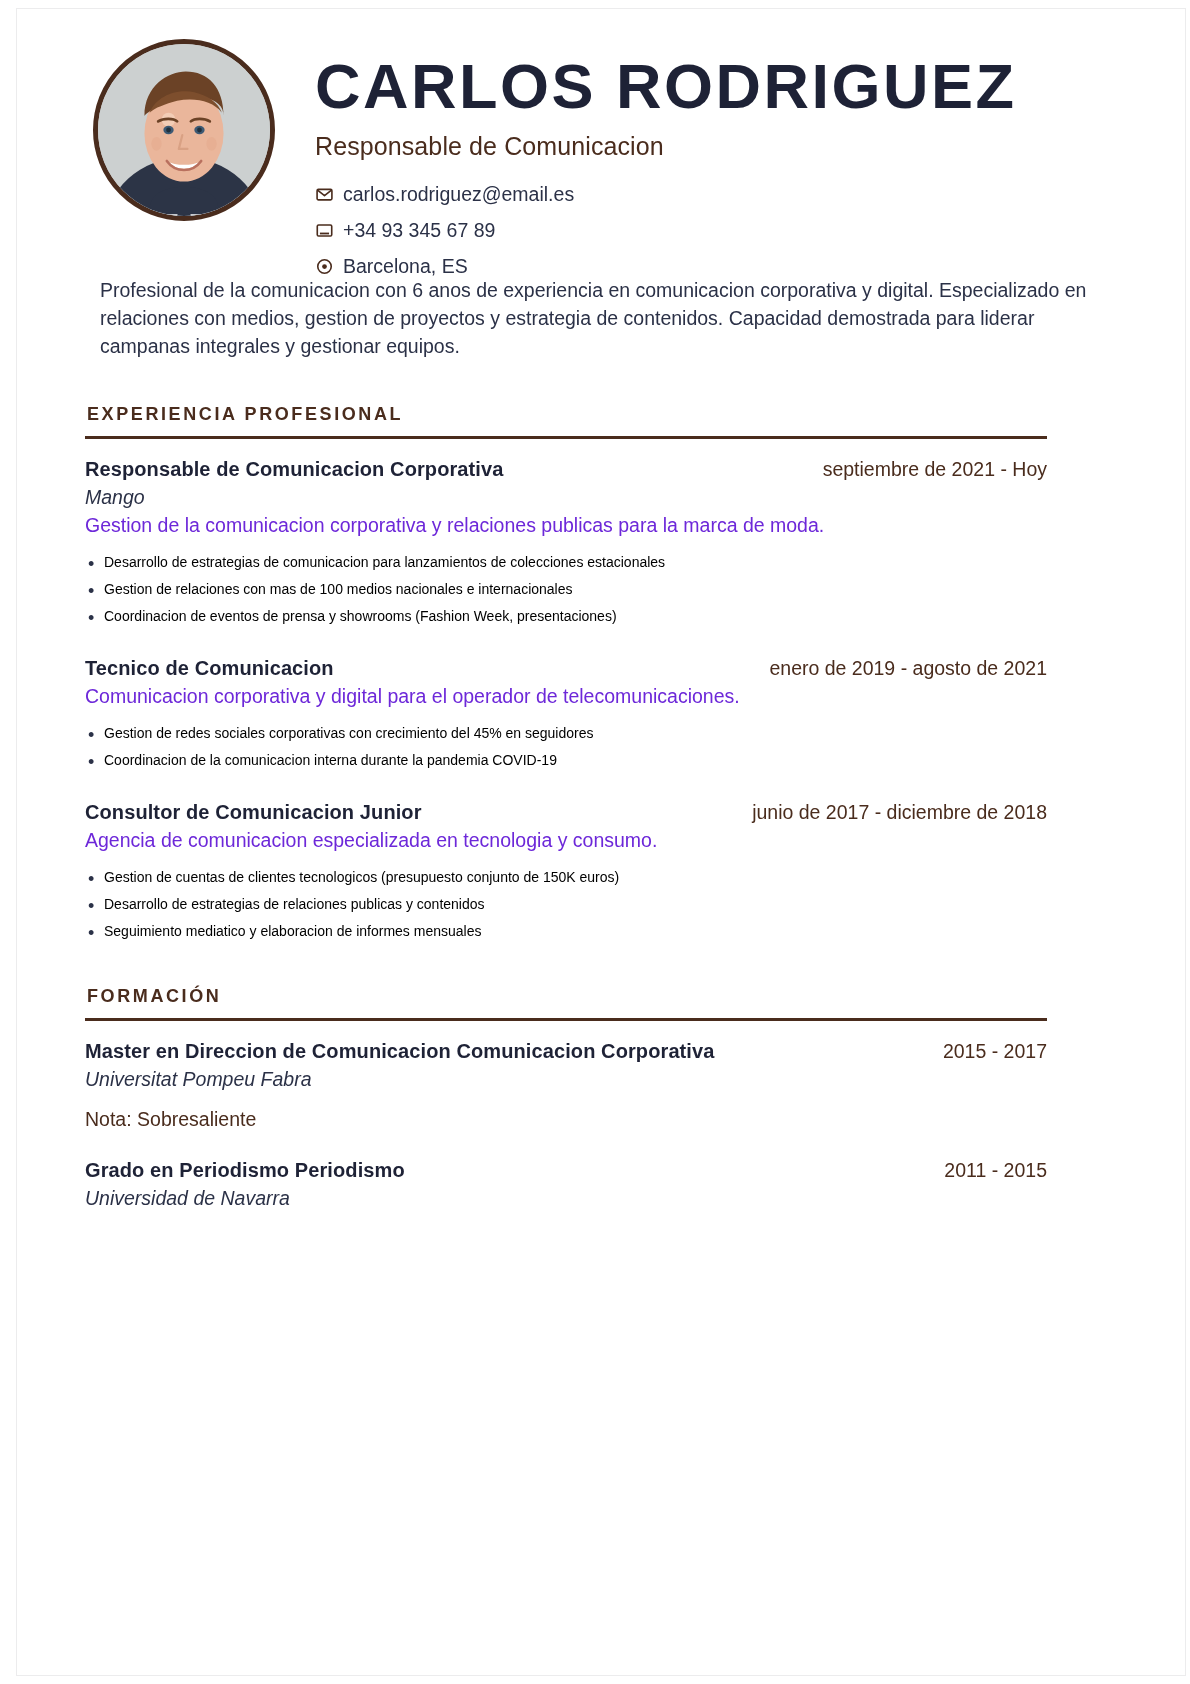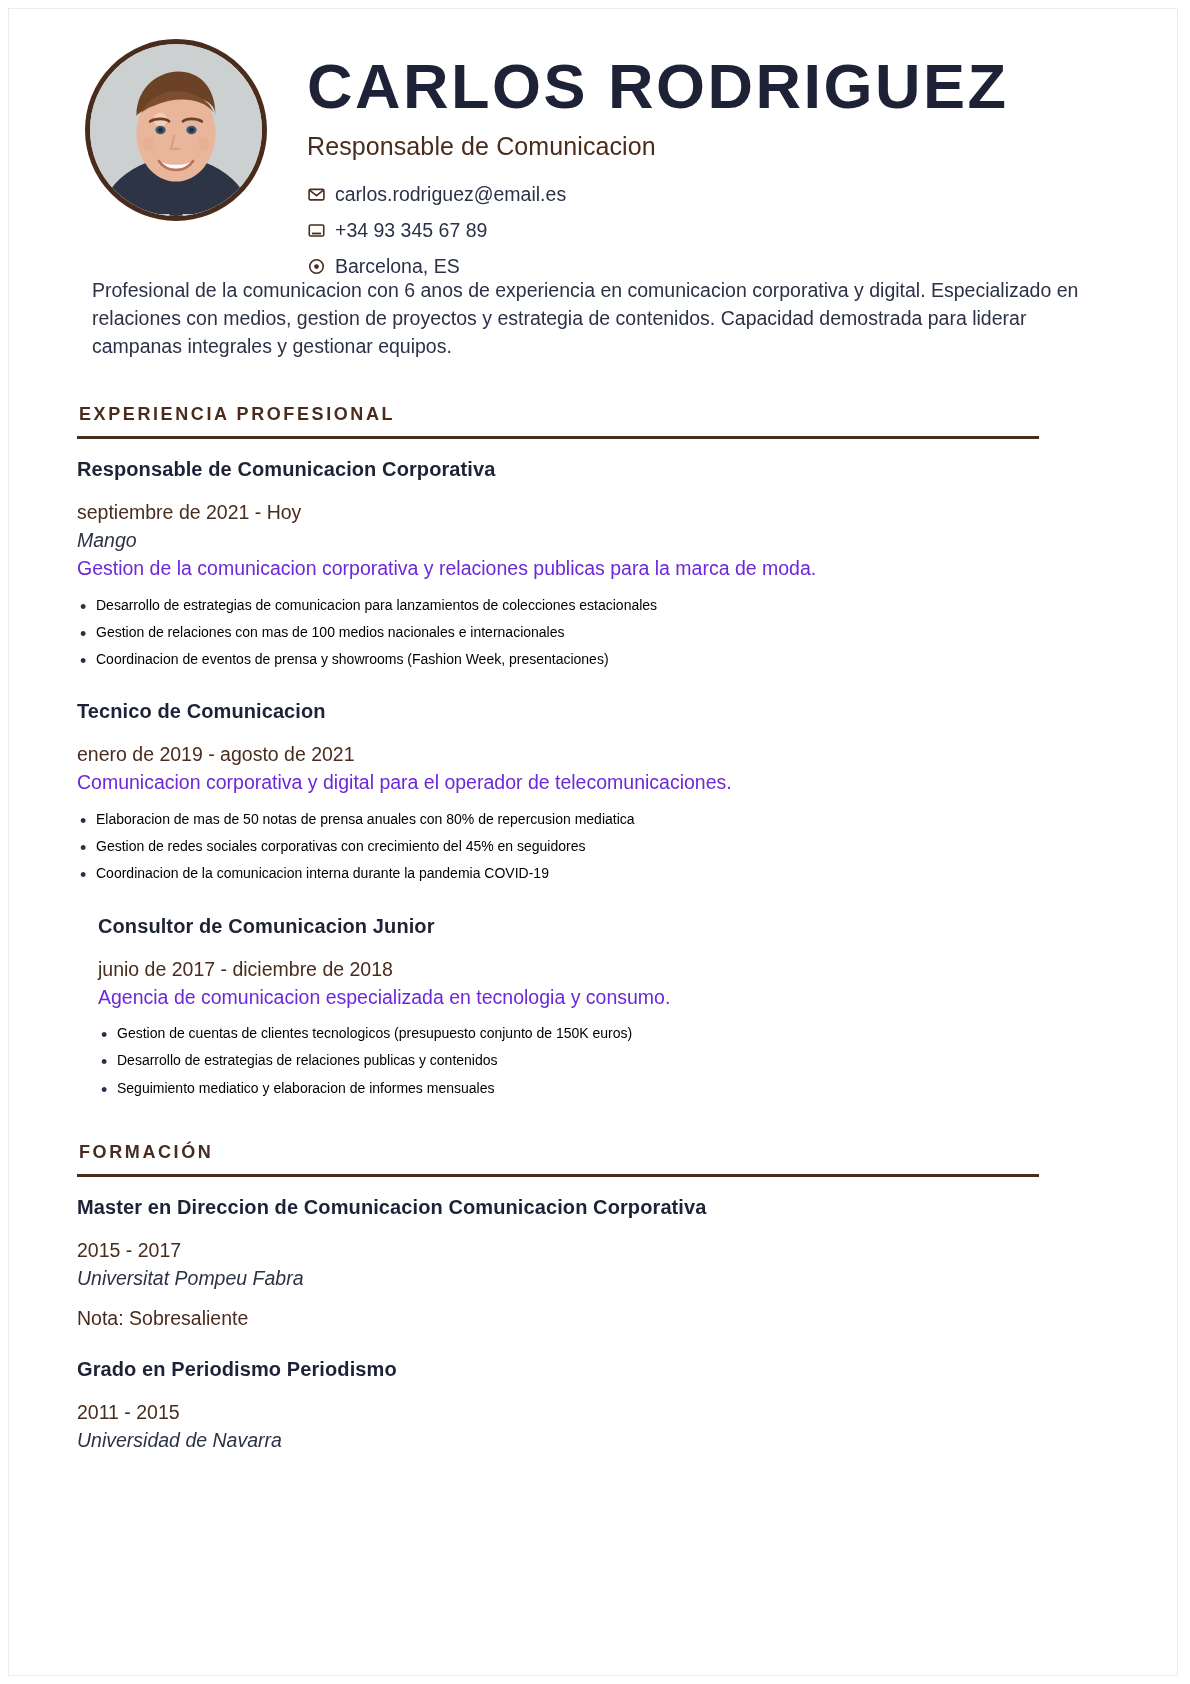--- a/index.html
+++ b/index.html
@@ -3,21 +3,21 @@
 <meta charset="utf-8">
 <style>
   html,body{margin:0;padding:0;}
   body{
     width:1190px;height:1684px;
     background:#ffffff;
     font-family:"Liberation Sans", sans-serif;
     overflow:hidden;
   }
   .page{
-    position:absolute;left:8px;top:8px;
+    position:absolute;left:16px;top:8px;
     width:1170px;height:1668px;
     background:#ffffff;
     border:1px solid #ececed;
     box-sizing:border-box;
     overflow:hidden;
   }
   .inner{position:absolute;left:68px;top:22px;width:1040px;}
 
   
   .header{position:relative;height:228px;}
@@ -58,24 +58,24 @@
 
   
   .section{margin-top:44px;}
   .section-title{
     font-size:18px;font-weight:bold;color:#4a2c1d;
     letter-spacing:2.6px;margin:0 0 11px 2px;
   }
   .rule{height:3px;background:#4a2c1d;width:962px;margin-bottom:19px;}
 
   .entry{margin-bottom:31px;}
-  .entry:last-child{margin-bottom:0;margin-left:21px;}
+  .entry:last-child{margin-bottom:0;}
   .entry-top{
     display:flex;justify-content:space-between;align-items:baseline;
-    width:962px;gap:20px;flex-direction:column;
+    width:962px;gap:20px;
   }
   .entry-title{
     font-size:20px;font-weight:bold;color:#1e2236;letter-spacing:0.1px;
   }
   .entry-date{
     font-size:19.5px;color:#4a2c1d;white-space:nowrap;
   }
   .entry-org{
     font-size:19.5px;color:#2b3147;font-style:italic;
     margin-top:5px;
@@ -187,21 +187,20 @@
         </ul>
       </div>
 
       <div class="entry">
         <div class="entry-top">
           <span class="entry-title">Tecnico de Comunicacion</span>
           <span class="entry-date">enero de 2019 - agosto de 2021</span>
         </div>
         <div class="entry-desc">Comunicacion corporativa y digital para el operador de telecomunicaciones.</div>
         <ul class="bullets">
-          <li>Elaboracion de mas de 50 notas de prensa anuales con 80% de repercusion mediatica</li>
           <li>Gestion de redes sociales corporativas con crecimiento del 45% en seguidores</li>
           <li>Coordinacion de la comunicacion interna durante la pandemia COVID-19</li>
         </ul>
       </div>
 
       <div class="entry">
         <div class="entry-top">
           <span class="entry-title">Consultor de Comunicacion Junior</span>
           <span class="entry-date">junio de 2017 - diciembre de 2018</span>
         </div>

